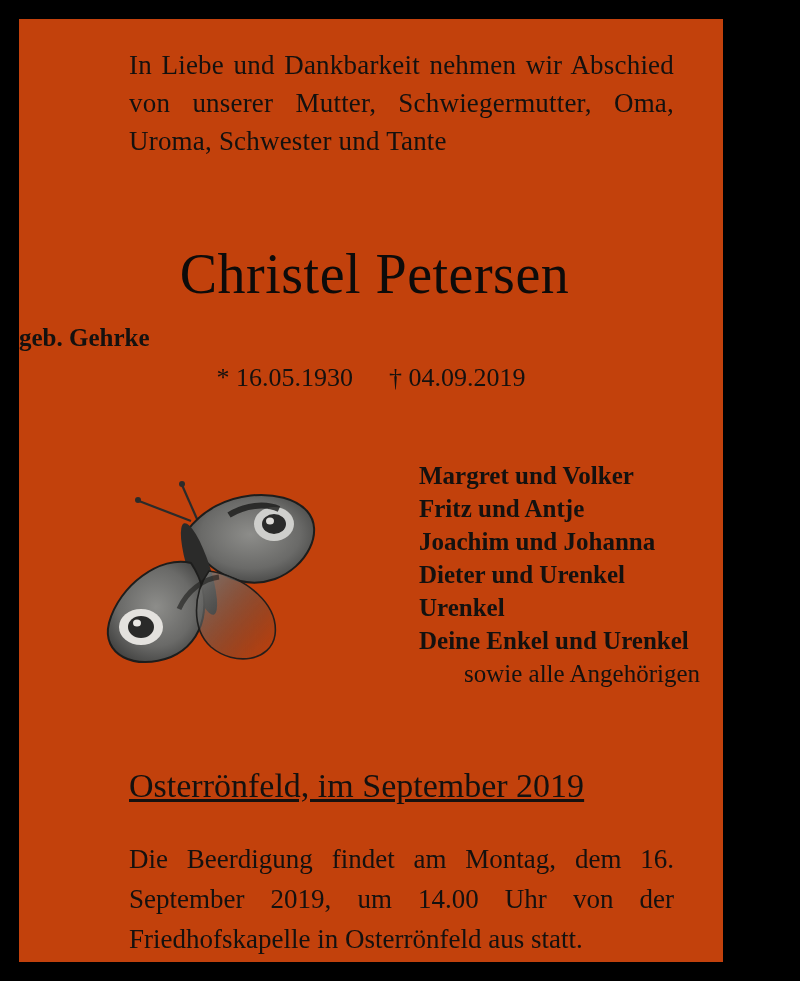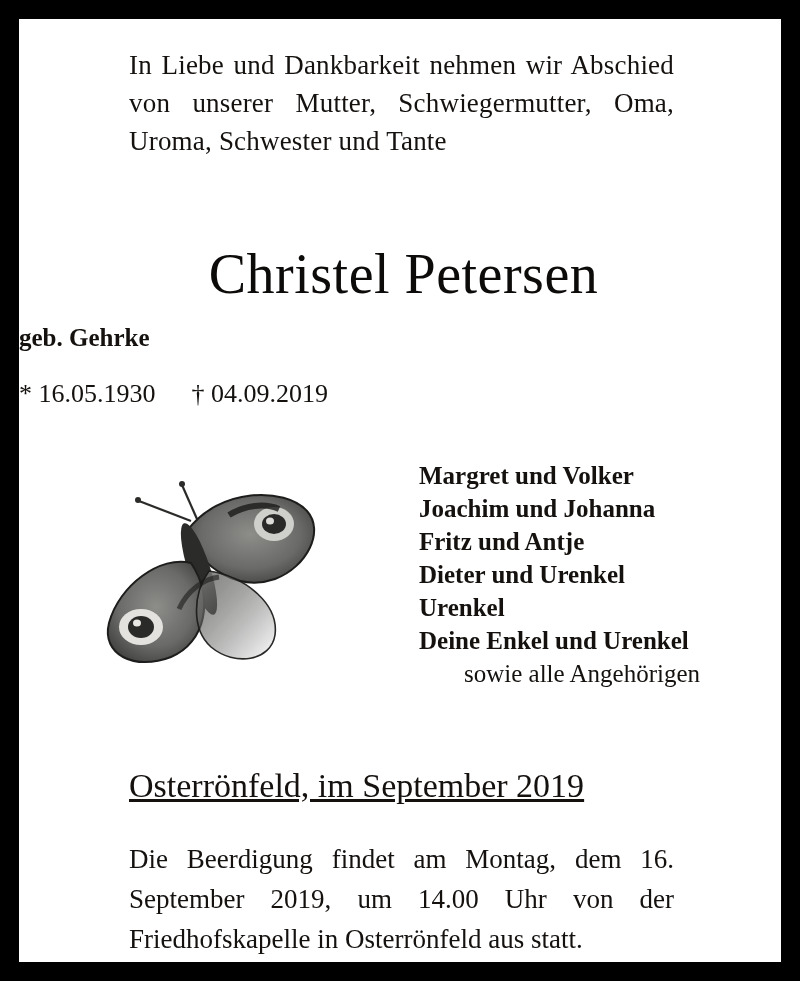--- a/index.html
+++ b/index.html
@@ -10,23 +10,23 @@
   body {
     width: 800px;
     height: 981px;
     overflow: hidden;
     font-family: "Liberation Serif", serif;
   }
   .obituary {
     position: absolute;
     left: 19px;
     top: 19px;
-    width: 762px;
+    width: 704px;
     height: 943px;
-    background: #ffffff;
+    background: #c2410c;
     box-sizing: border-box;
     padding: 0;
   }
   .intro {
     position: absolute;
     left: 110px;
     top: 27px;
     width: 545px;
     font-size: 27px;
     line-height: 38px;
@@ -53,22 +53,22 @@
     right: 0;
     top: 305px;
     font-size: 25px;
     font-weight: bold;
     color: #14110f;
   }
   .dates {
     position: absolute;
     left: 0;
     right: 0;
-    top: 360px;
-    text-align: left;
+    top: 344px;
+    text-align: center;
     font-size: 26px;
     color: #14110f;
   }
   .dates .birth { margin-right: 36px; }
   .butterfly {
     position: absolute;
     left: 60px;
     top: 440px;
     width: 240px;
     height: 220px;
@@ -155,22 +155,22 @@
 
       <path d="M130 112 C168 118 200 146 196 176 C192 202 156 208 132 188 C112 170 114 134 130 112 Z" fill="url(#wingGrad2)" stroke="#1d1d1c" stroke-width="1.6" opacity="0.95"></path>
 
       <path d="M150 56 C166 46 186 44 200 50" stroke="#1a1a19" stroke-width="6" fill="none" opacity="0.8"></path>
       <path d="M100 150 C108 132 124 120 140 118" stroke="#1a1a19" stroke-width="5" fill="none" opacity="0.6"></path>
     </svg>
   </div>
 
   <div class="mourners">
     <div class="bold">Margret und Volker</div>
+    <div class="bold">Fritz und Antje</div>
     <div class="bold">Joachim und Johanna</div>
-    <div class="bold">Fritz und Antje</div>
     <div class="bold">Dieter und Urenkel</div>
     <div class="bold">Urenkel</div>
     <div class="bold">Deine Enkel und Urenkel</div>
     <div class="plain">sowie alle Angehörigen</div>
   </div>
 
   <div class="place">Osterrönfeld, im September 2019</div>
 
   <div class="funeral">Die Beerdigung findet am Montag, dem 16. September 2019, um 14.00 Uhr von der Friedhofskapelle in Osterrönfeld aus statt.</div>
 

